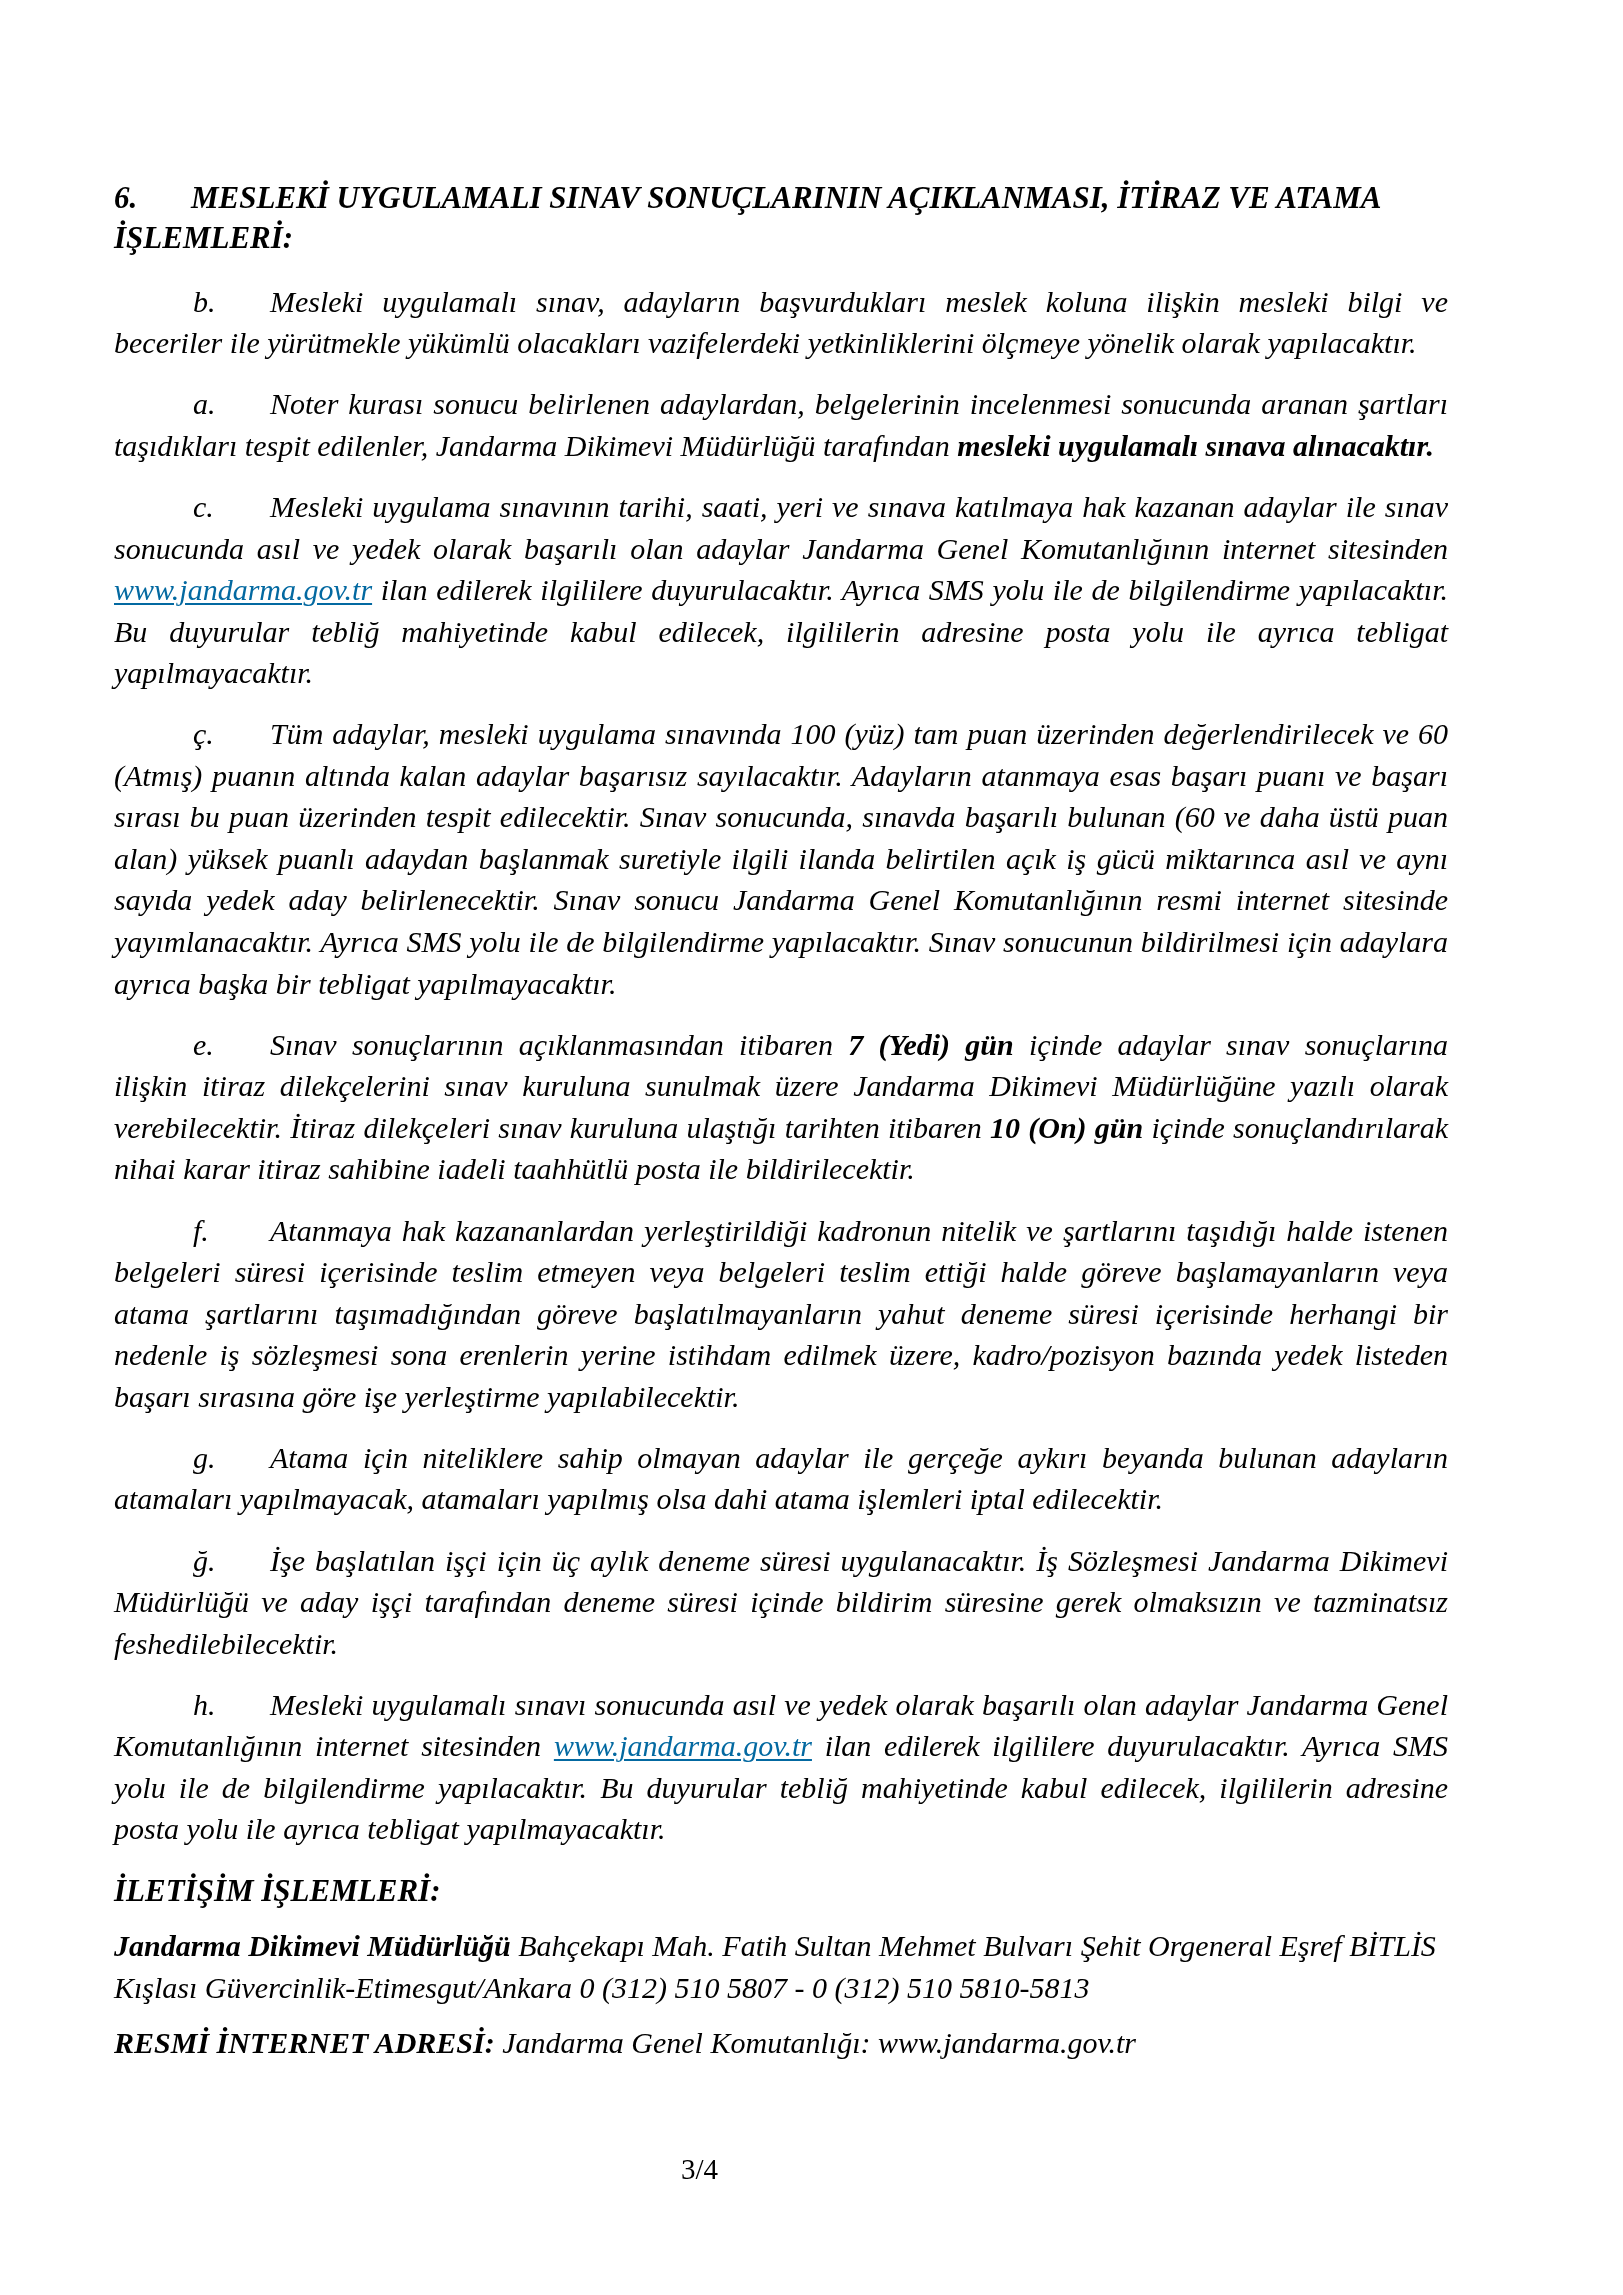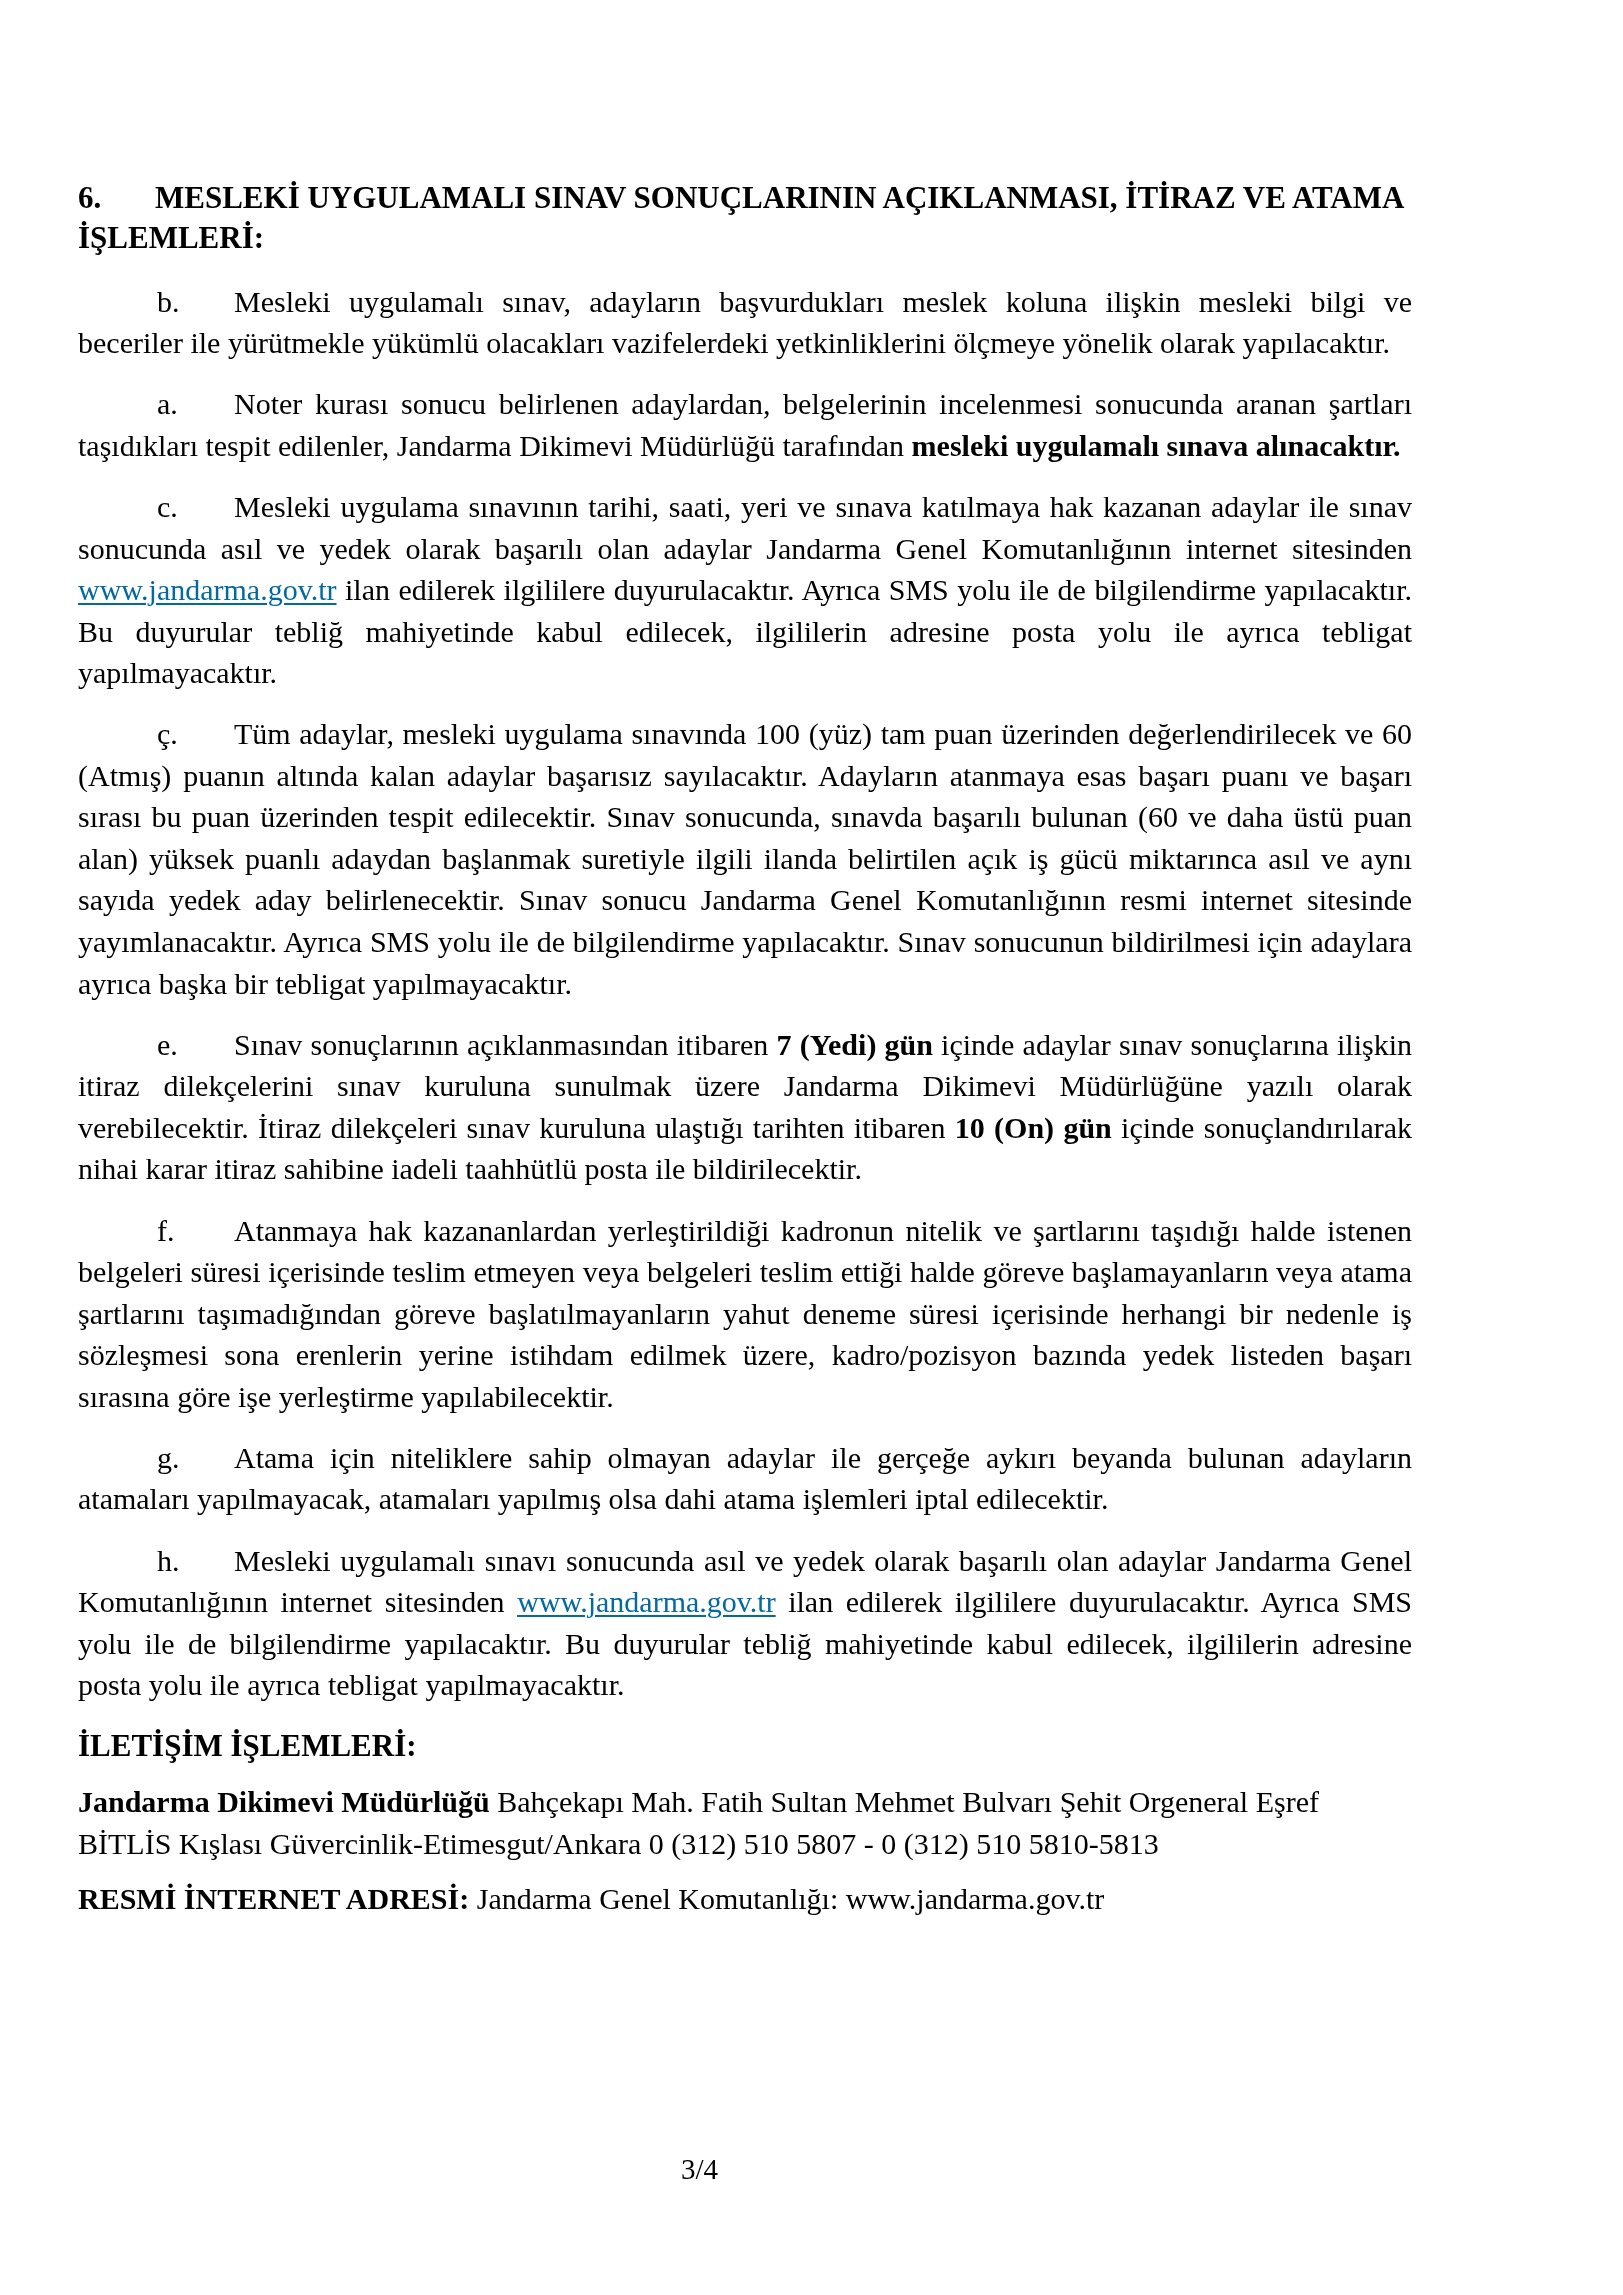--- a/index.html
+++ b/index.html
@@ -16,21 +16,22 @@
     color: #000000;
     -webkit-font-smoothing: antialiased;
   }
   .page {
     position: absolute;
     left: 0;
     top: 0;
     width: 1623px;
     height: 2295px;
     box-sizing: border-box;
-    padding: 178px 135px 0 78px;
+    padding: 178px 135px 0 114px;
+    font-style: italic;
   }
   .content {
     width: 1334px;
   }
 
   
   .doc-heading {
     font-size: 31px;
     line-height: 1.30;
     font-weight: bold;
@@ -126,20 +127,23 @@
     </p>
 
     <p class="para">
       <span class="marker">f.</span><span>Atanmaya hak kazananlardan yerleştirildiği kadronun nitelik ve şartlarını taşıdığı halde istenen belgeleri süresi içerisinde teslim etmeyen veya belgeleri teslim ettiği halde göreve başlamayanların veya atama şartlarını taşımadığından göreve başlatılmayanların yahut deneme süresi içerisinde herhangi bir nedenle iş sözleşmesi sona erenlerin yerine istihdam edilmek üzere, kadro/pozisyon bazında yedek listeden başarı sırasına göre işe yerleştirme yapılabilecektir.</span>
     </p>
 
     <p class="para">
       <span class="marker">g.</span><span>Atama için niteliklere sahip olmayan adaylar ile gerçeğe aykırı beyanda bulunan adayların atamaları yapılmayacak, atamaları yapılmış olsa dahi atama işlemleri iptal edilecektir.</span>
     </p>
 
+    <p class="para">
+      <span class="marker">ğ.</span><span>İşe başlatılan işçi için üç aylık deneme süresi uygulanacaktır. İş Sözleşmesi Jandarma Dikimevi Müdürlüğü ve aday işçi tarafından deneme süresi içinde bildirim süresine gerek olmaksızın ve tazminatsız feshedilebilecektir.</span>
+    </p>
 
     <p class="para">
       <span class="marker">h.</span><span>Mesleki uygulamalı sınavı sonucunda asıl ve yedek olarak başarılı olan adaylar Jandarma Genel Komutanlığının internet sitesinden </span><a class="link" href="#">www.jandarma.gov.tr</a><span> ilan edilerek ilgililere duyurulacaktır. Ayrıca SMS yolu ile de bilgilendirme yapılacaktır. Bu duyurular tebliğ mahiyetinde kabul edilecek, ilgililerin adresine posta yolu ile ayrıca tebligat yapılmayacaktır.</span>
     </p>
 
     <div class="section-heading">İLETİŞİM İŞLEMLERİ:</div>
 
     <div class="contact-block">
       <div class="contact-line">
         <b>Jandarma Dikimevi Müdürlüğü</b><span> Bahçekapı Mah. Fatih Sultan Mehmet Bulvarı Şehit Orgeneral Eşref BİTLİS Kışlası Güvercinlik-Etimesgut/Ankara 0 (312) 510 5807 - 0 (312) 510 5810-5813</span>

